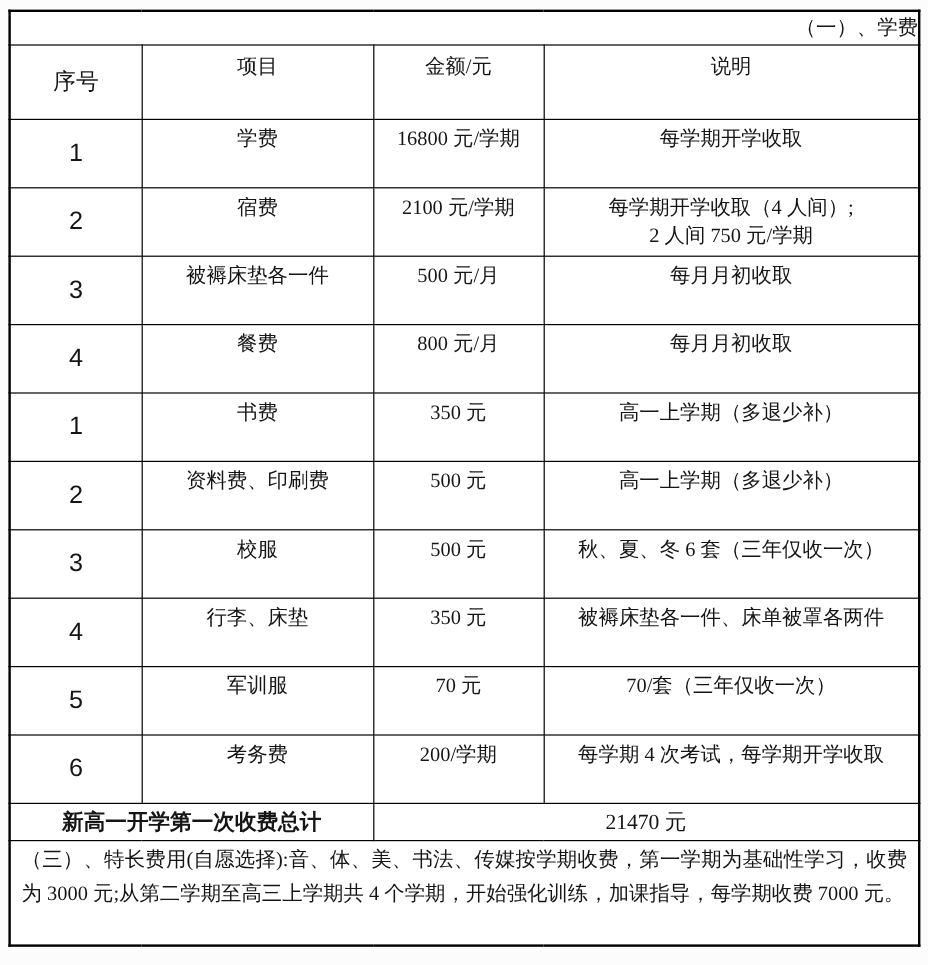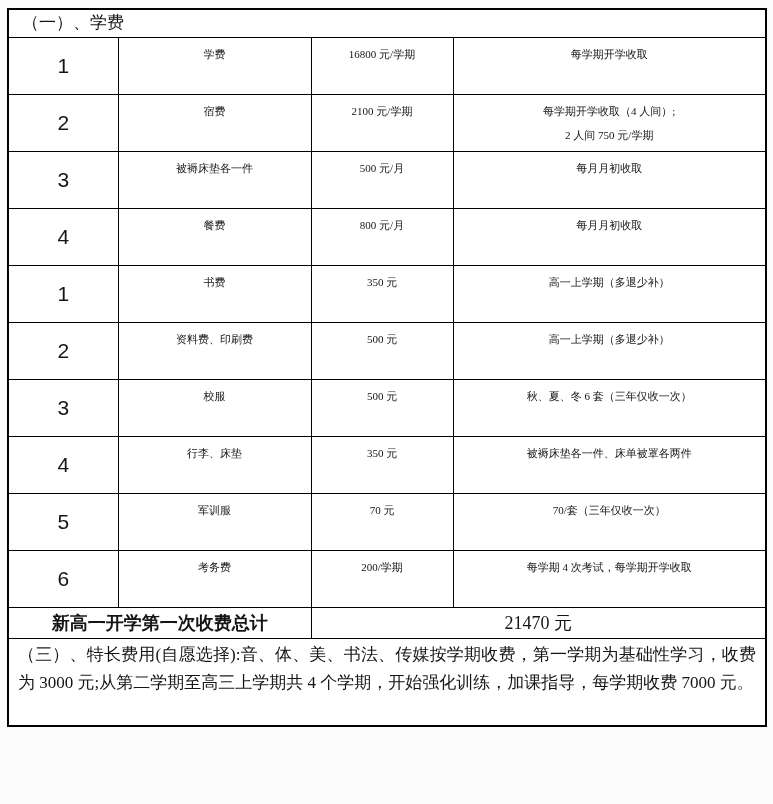--- a/index.html
+++ b/index.html
@@ -22,21 +22,21 @@
     background: #fff;
   }
   td {
     border: 1px solid #000;
     overflow: hidden;
     word-break: break-all;
   }
   
   tr.sec td {
     height: 25px;
-    text-align: left;
+    text-align: right;
     padding: 0 0 2px 13px;
     font-size: 17px;
     vertical-align: middle;
   }
   
   tr.head td {
     height: 54px;
     vertical-align: top;
     text-align: center;
     font-size: 17px;
@@ -45,21 +45,21 @@
   tr.head td.no {
     vertical-align: middle;
     font-size: 19px;
     padding-top: 0;
   }
   
   tr.drow td {
     height: 51px;
     vertical-align: top;
     text-align: center;
-    font-size: 11px;
+    font-size: 17px;
     line-height: 24px;
     padding-top: 4px;
     white-space: pre-line;
   }
   tr.drow td.no {
     vertical-align: middle;
     font-family: "Liberation Sans", sans-serif;
     font-size: 21px;
     padding-top: 0;
     line-height: normal;
@@ -94,20 +94,26 @@
       <col style="width:193px">
       <col style="width:142px">
       <col style="width:313px">
     </colgroup>
 
     <tbody>
         <tr class="sec">
       <td colspan="4">（一）、学费</td>
     </tr>
 
+    <tr class="head">
+      <td class="no">序号</td>
+      <td>项目</td>
+      <td>金额/元</td>
+      <td>说明</td>
+    </tr>
 
     <tr class="drow">
       <td class="no">1</td>
       <td>学费</td>
       <td>16800 元/学期</td>
       <td>每学期开学收取</td>
     </tr>
     <tr class="drow">
       <td class="no">2</td>
       <td>宿费</td>

